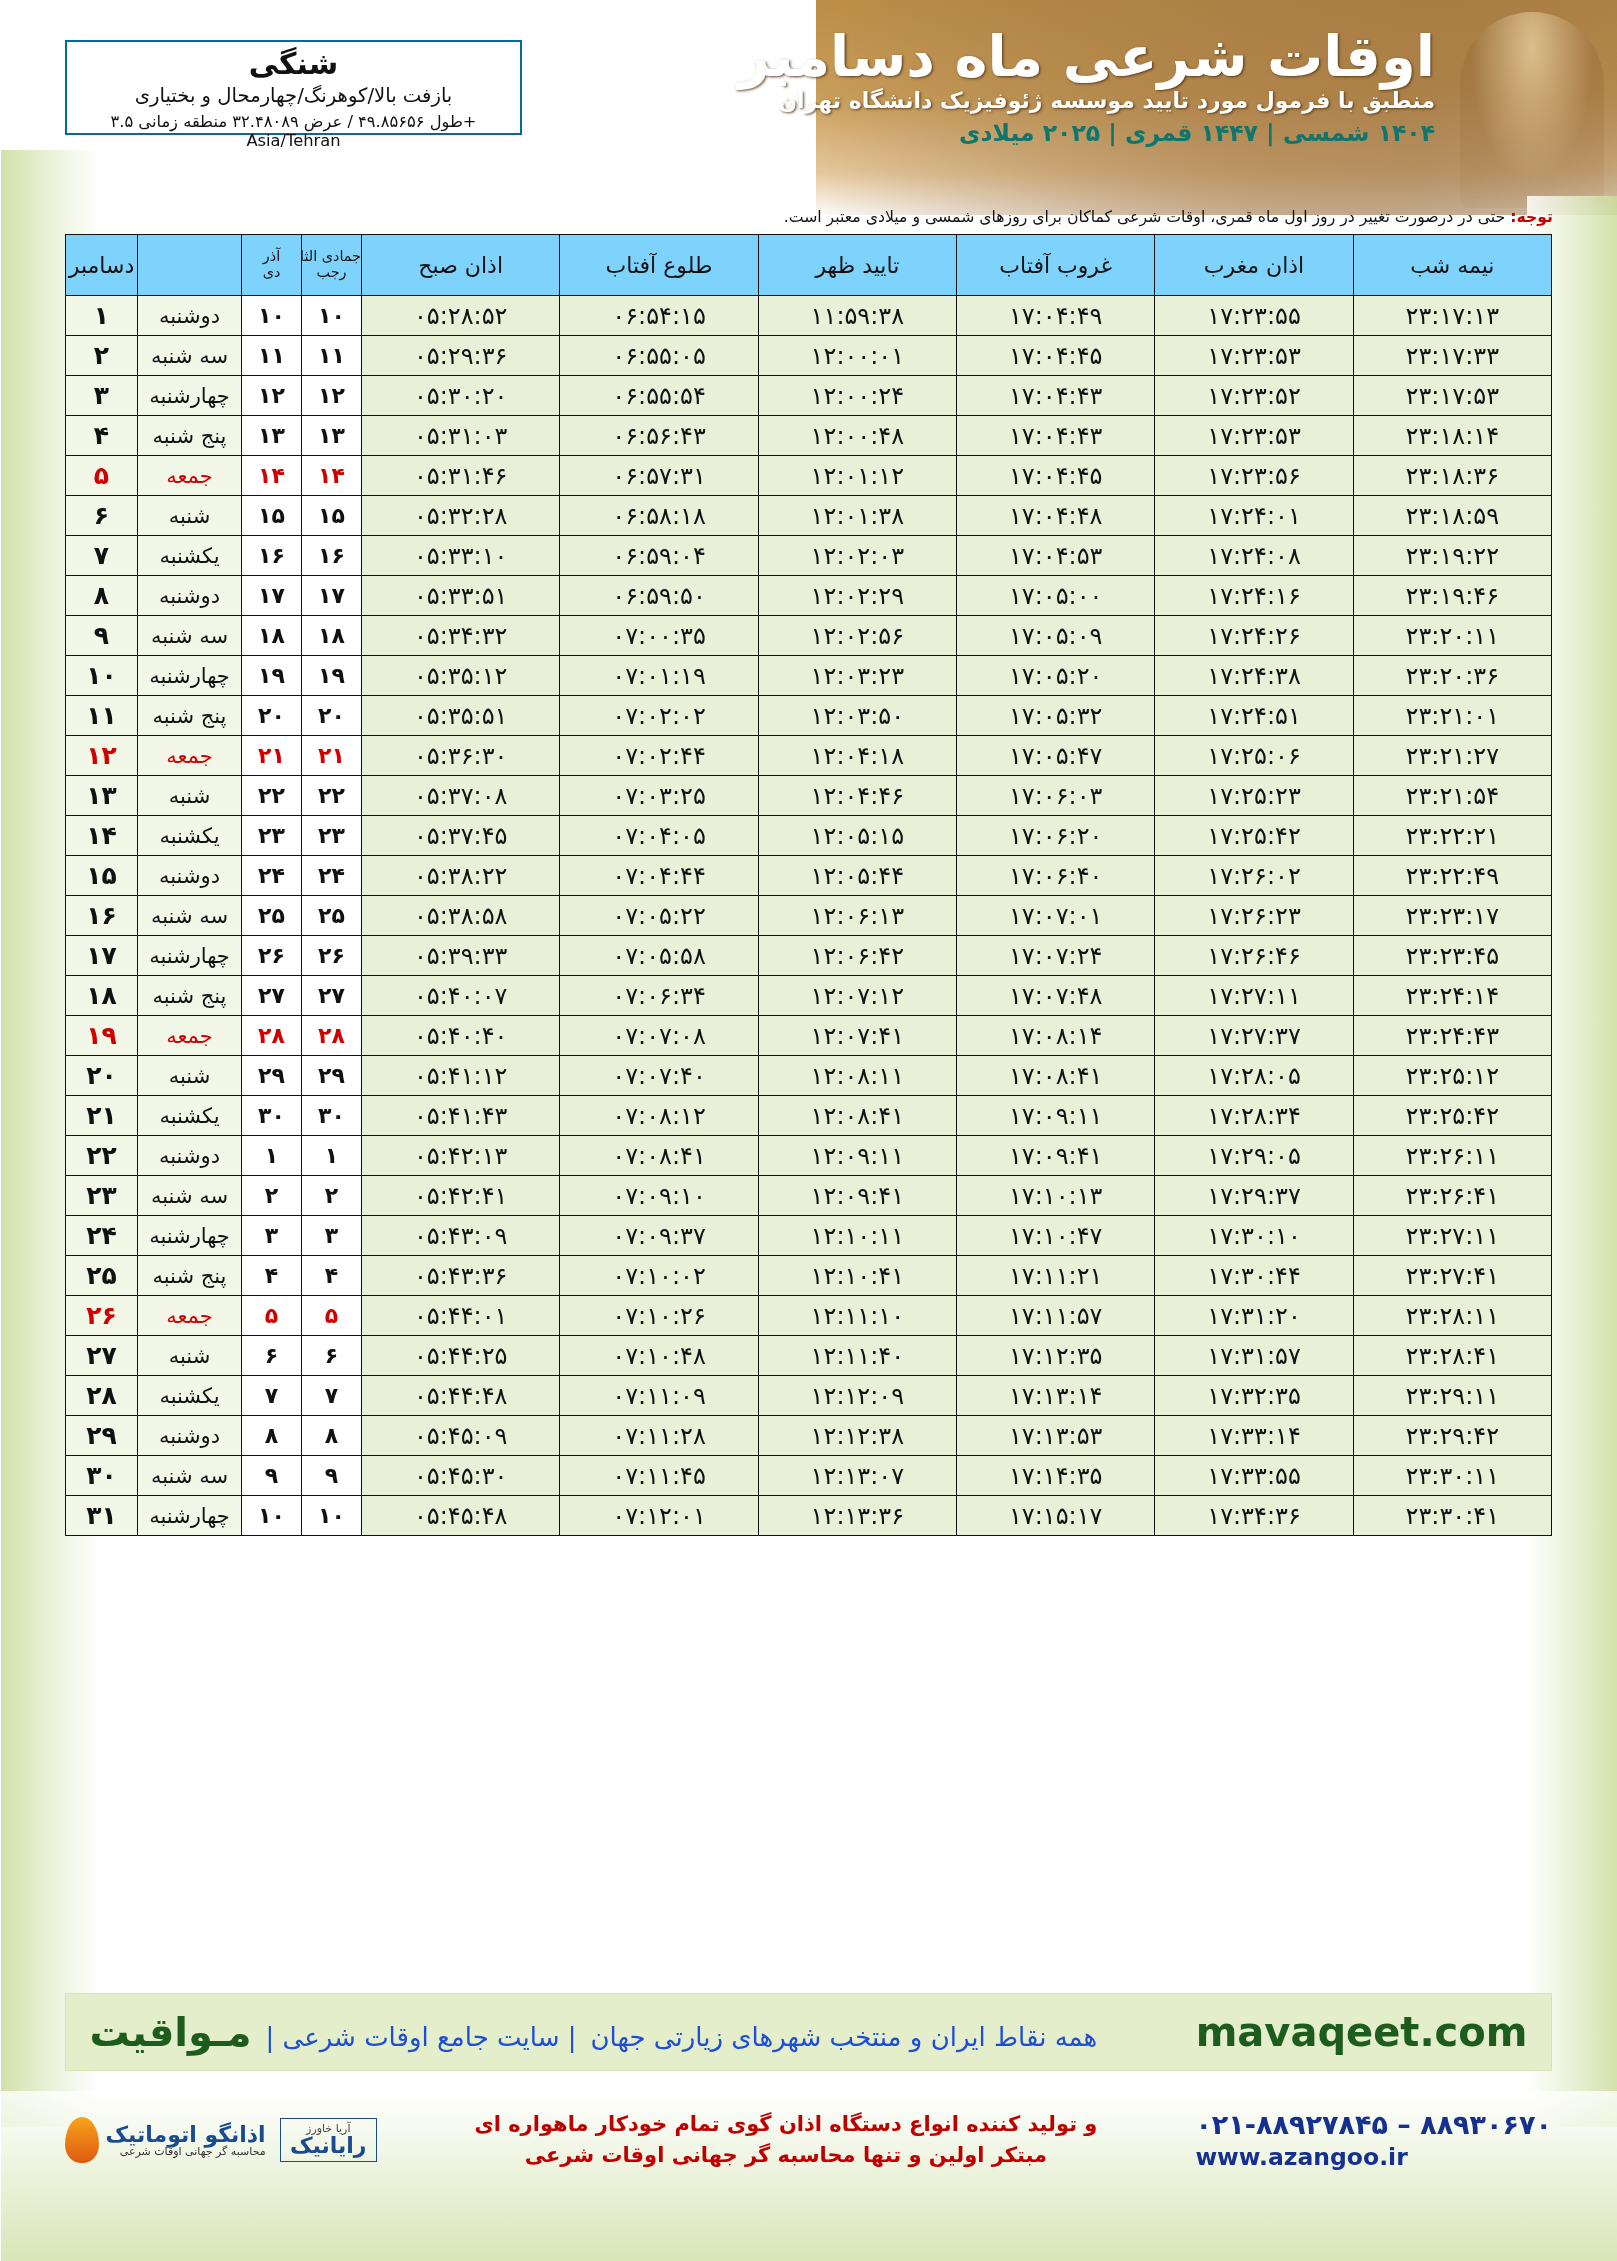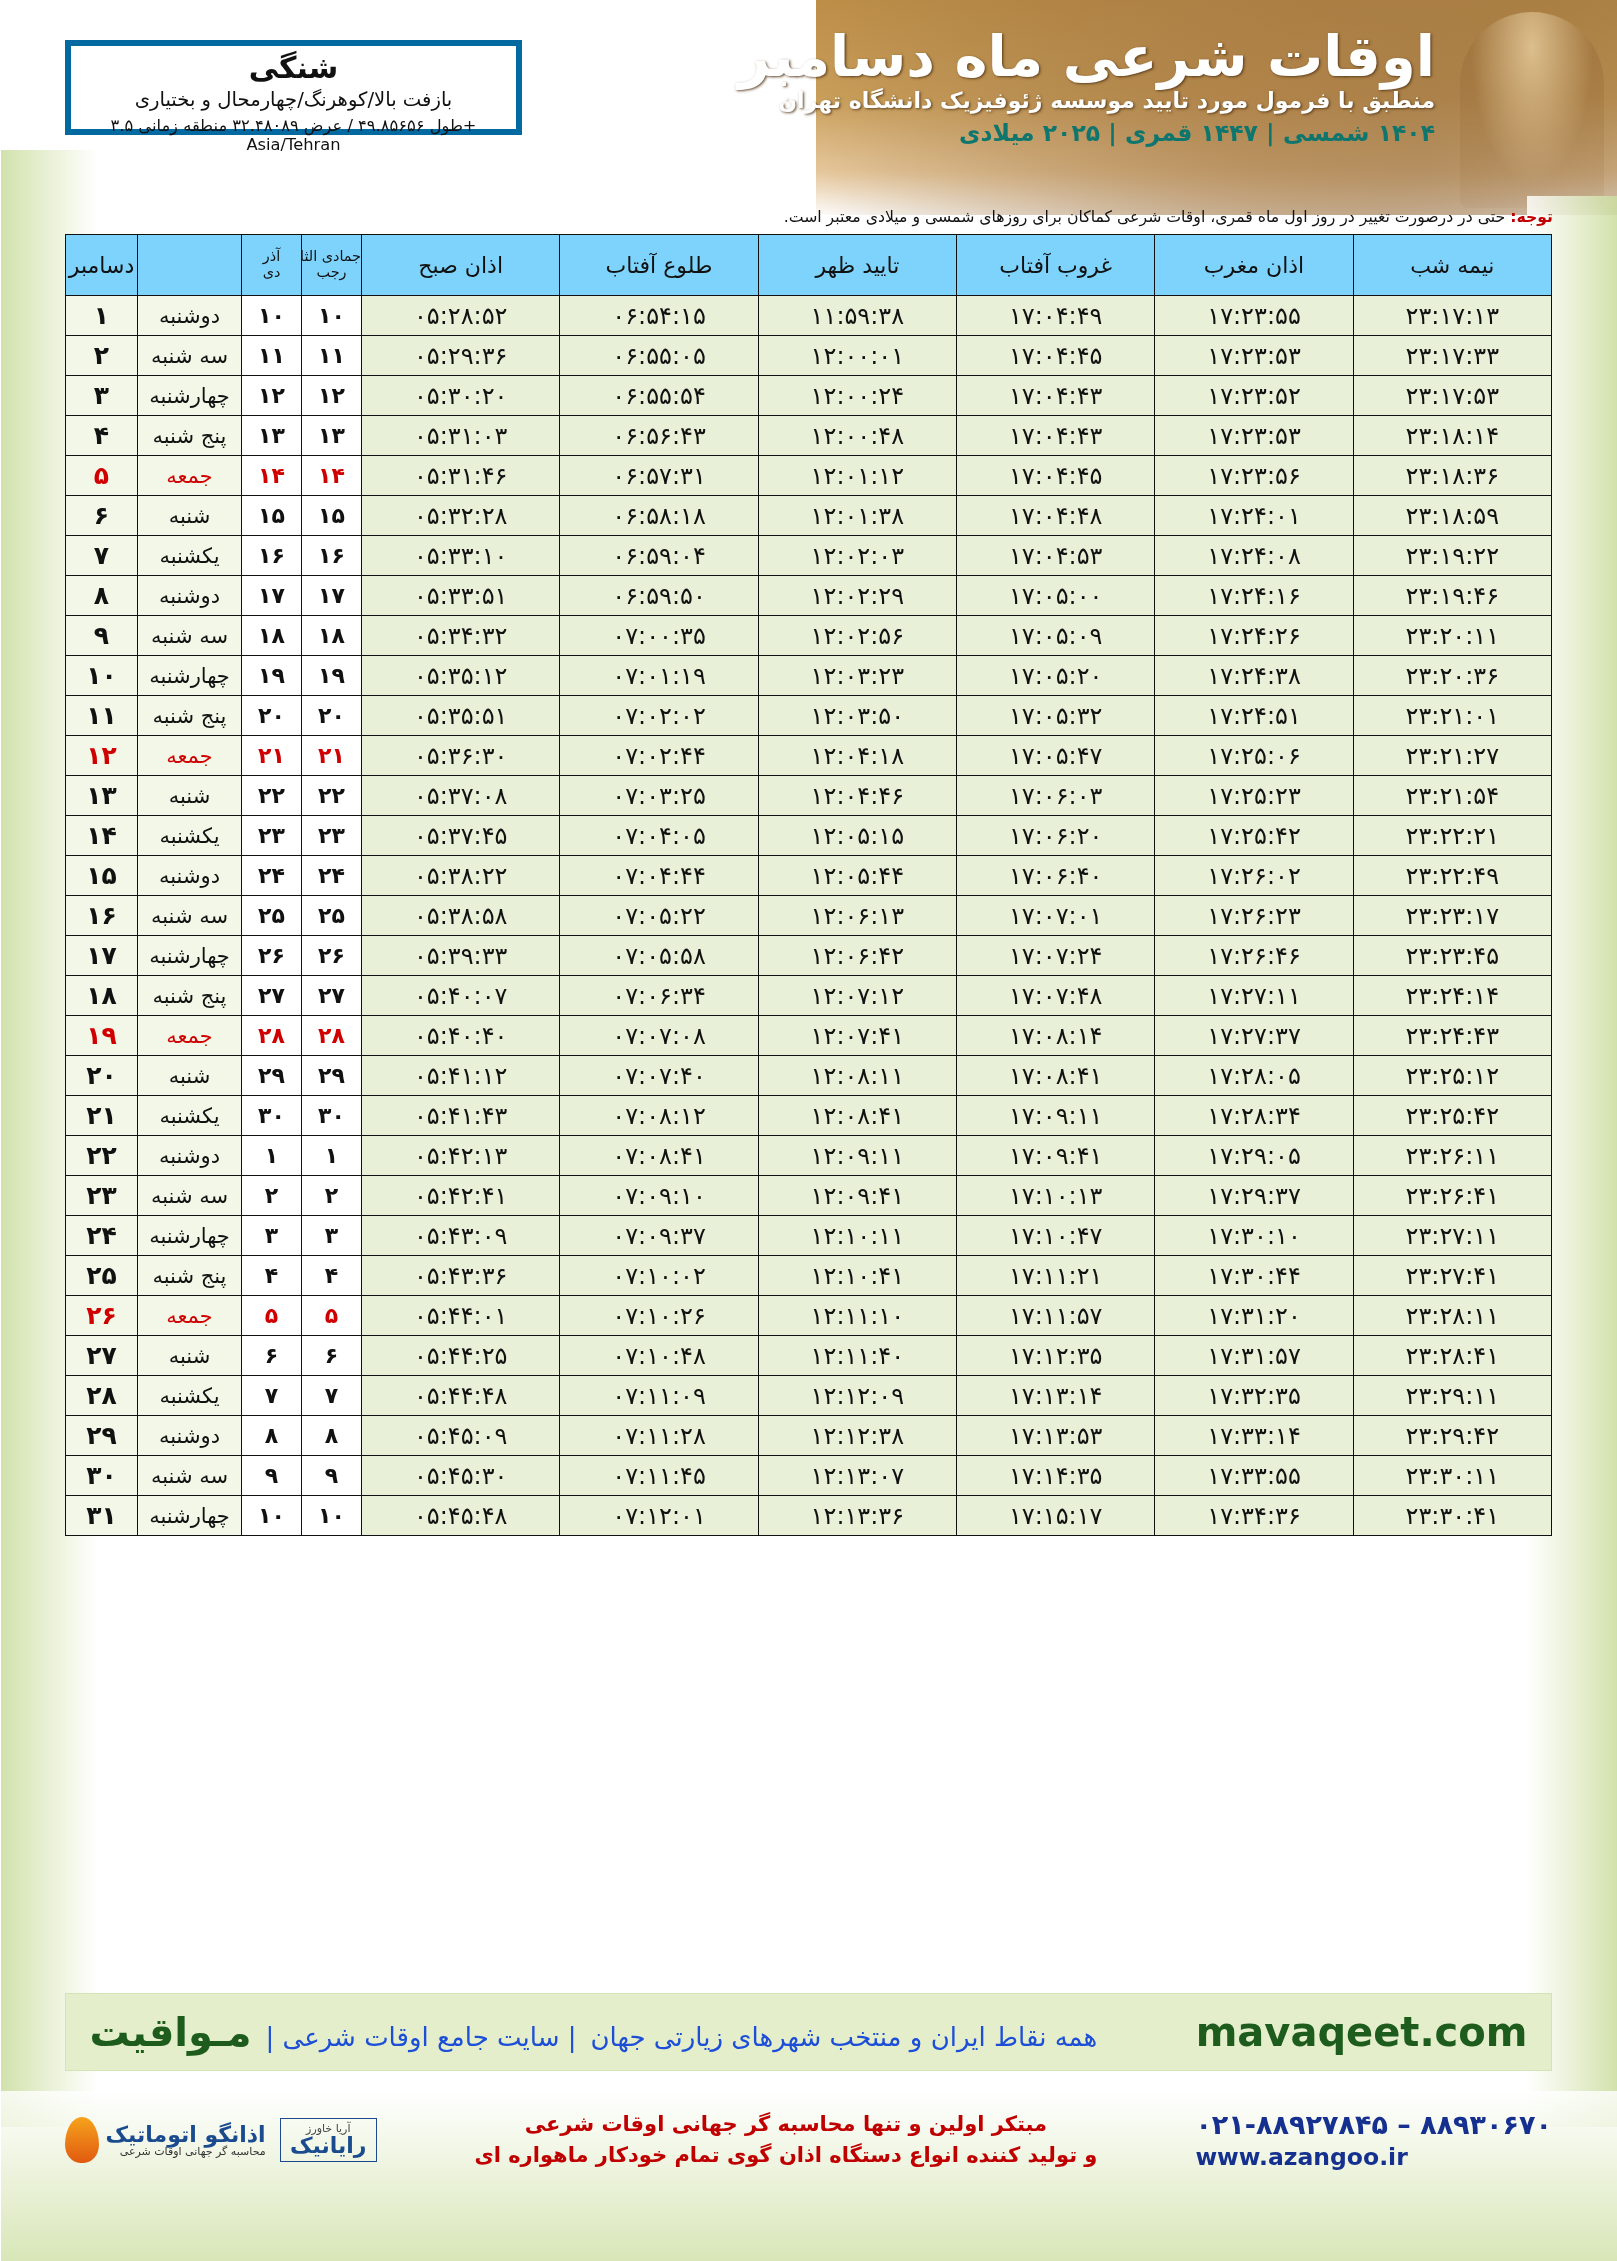--- a/index.html
+++ b/index.html
@@ -43,21 +43,21 @@
     background:
       radial-gradient(ellipse at 50% 18%, rgba(255,235,190,.75) 0%, rgba(190,140,70,0) 60%),
       linear-gradient(180deg, rgba(150,105,55,.55), rgba(150,105,55,.1));
     border-radius:72px 72px 7.8px 7.8px;
     opacity:.8;
   }
 
   
   .city-box{
     position:absolute;left:65px;top:40px;width:457px;height:95px;
-    border:6px solid #0369a1;background:rgba(255,255,255,.92);
+    border:2px solid #0369a1;background:rgba(255,255,255,.92);
     text-align:center;box-sizing:border-box;padding-top:5.2px;
   }
   .city-name{font-size:30px;font-weight:bold;color:#111;line-height:1.15;font-family:"DejaVu Sans",sans-serif;}
   .city-sub{font-size:19.6px;color:#111;margin-top:2.6px;}
   .city-coords{font-size:16.3px;color:#111;margin-top:5.2px;direction:ltr;}
 
   .title-block{
     position:absolute;right:183px;top:26px;width:946px;text-align:right;
   }
   .main-title{font-size:56px;font-weight:bold;color:#ffffff;text-shadow:1.3px 1.3px 2.6px rgba(80,50,20,.85);line-height:1.1;}
@@ -584,22 +584,22 @@
     <span>مـواقیت</span>
   </div>
 </div>
 
 <div class="footer-bottom">
   <div class="phone">
     <div>۰۲۱-۸۸۹۲۷۸۴۵ – ۸۸۹۳۰۶۷۰</div>
     <div class="site">www.azangoo.ir</div>
   </div>
   <div class="mid-text">
+    <div>و تولید کننده انواع دستگاه اذان گوی تمام خودکار ماهواره ای</div>
     <div>مبتکر اولین و تنها محاسبه گر جهانی اوقات شرعی</div>
-    <div>و تولید کننده انواع دستگاه اذان گوی تمام خودکار ماهواره ای</div>
   </div>
   <div class="logos">
     <div class="logo-box">
       <small>آریا خاورز</small>
       <span>رایانیک</span>
     </div>
     <div class="logo-azan">
       <div class="azan-txt">
         <span>اذانگو اتوماتیک</span>
         <small>محاسبه گر جهانی اوقات شرعی</small>

